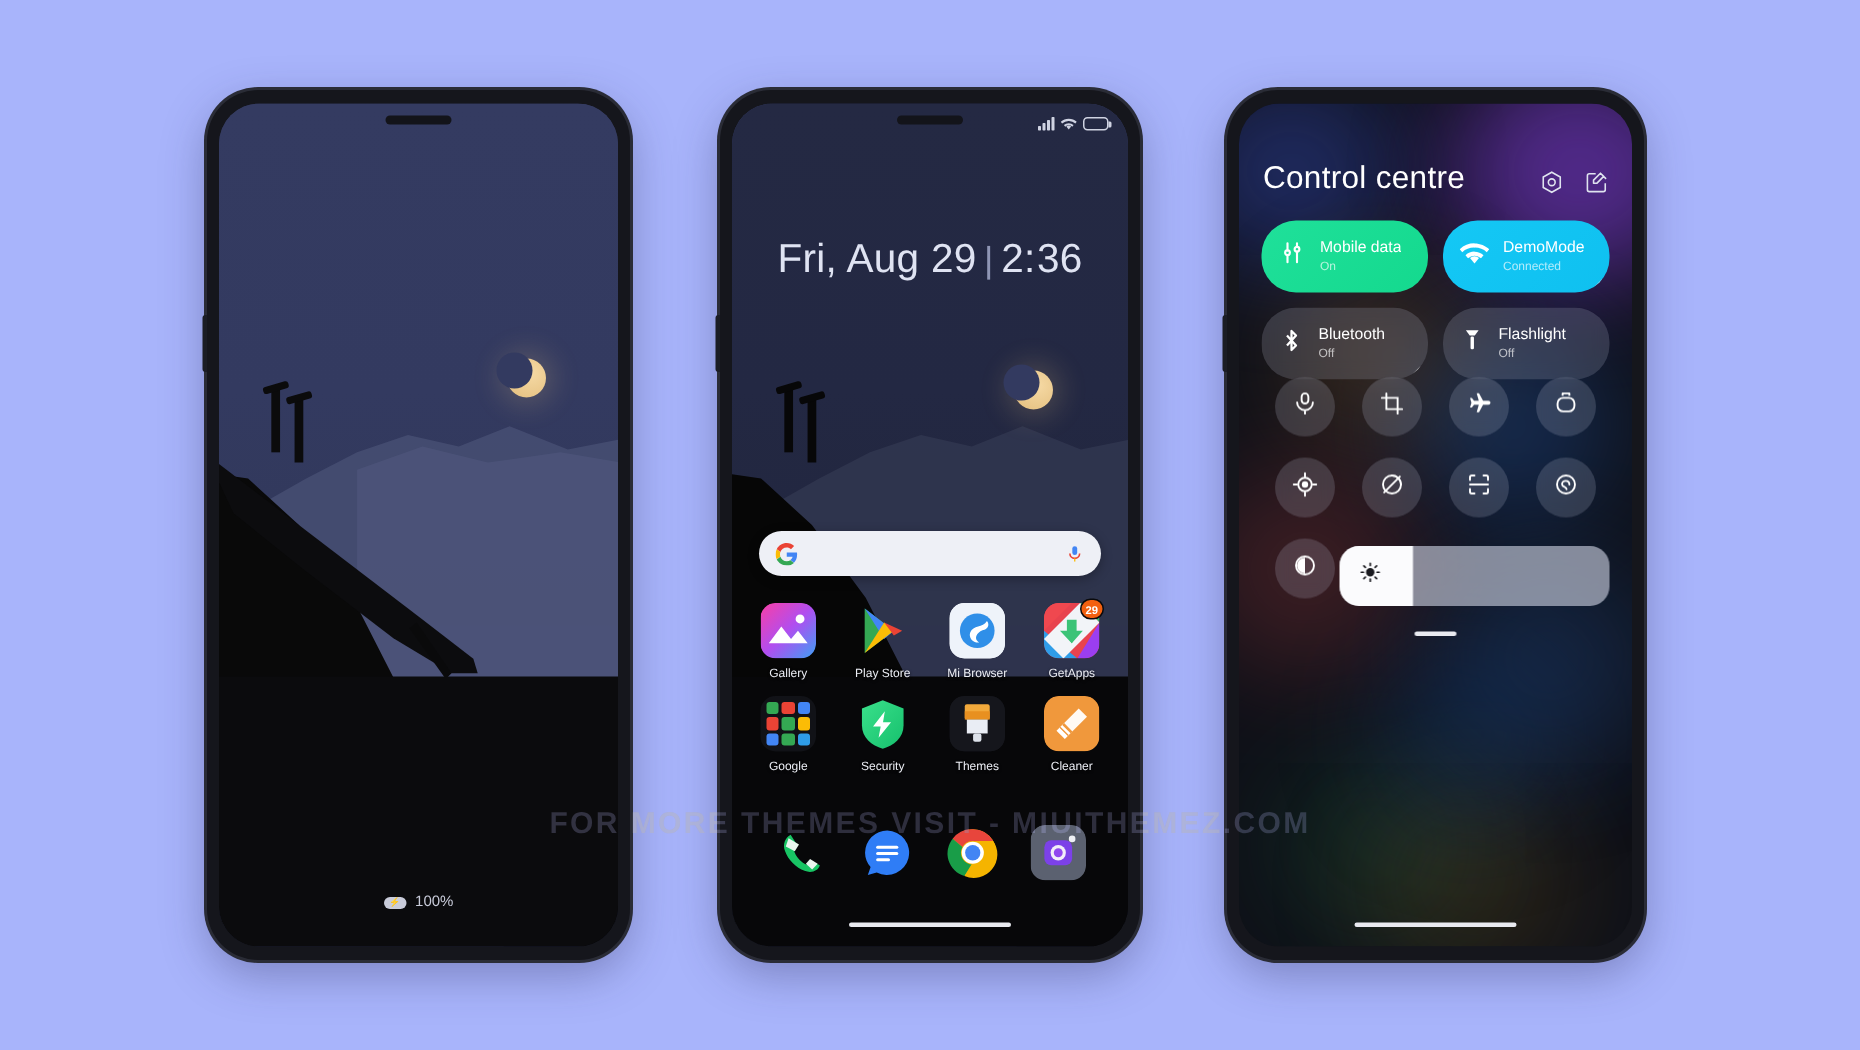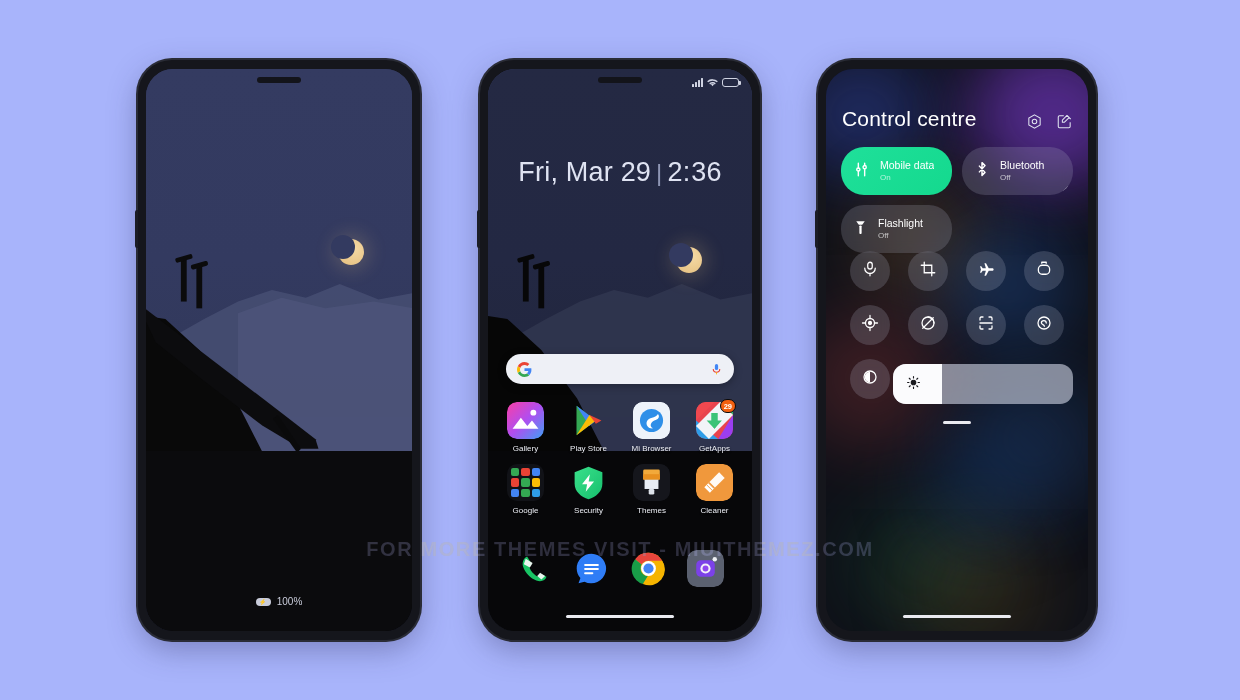--- a/index.html
+++ b/index.html
@@ -365,21 +365,21 @@
               <path d="M12 18.5l-3.6-4.4a5.6 5.6 0 017.2 0z" fill="#cfd3e2"></path>
               <path d="M12 2.5c4.6 0 8.8 1.8 11.8 4.7l-2 2.4A14 14 0 0012 5.9 14 14 0 002.2 9.6l-2-2.4A17 17 0 0112 2.5z" fill="#cfd3e2"></path>
               <path d="M12 9.1c2.8 0 5.4 1.1 7.2 2.9l-2 2.4A7.6 7.6 0 0012 12.3a7.6 7.6 0 00-5.2 2.1l-2-2.4A10.3 10.3 0 0112 9.1z" fill="#cfd3e2"></path>
             </svg>
         </span>
         <span class="batt-outline"></span>
       </span>
     </div>
 
     <div class="clockrow">
-      <span>Fri, Mar</span>&nbsp;<span>29</span><span class="sep">|</span><span>2</span><span class="colon">:</span><span>36</span>
+      <span>Fri, Aug</span>&nbsp;<span>29</span><span class="sep">|</span><span>2</span><span class="colon">:</span><span>36</span>
     </div>
 
     <div class="moon" style="right:50px; top:178px;"></div>
 
     <div class="searchbar">
       <span class="gicon">
         <svg viewBox="0 0 48 48" width="15" height="15">
           <path fill="#EA4335" d="M24 9.5c3.5 0 6.6 1.2 9 3.6l6.7-6.7C35.6 2.6 30.2 0 24 0 14.6 0 6.5 5.4 2.6 13.2l7.8 6.1C12.3 13.5 17.6 9.5 24 9.5z"></path>
           <path fill="#4285F4" d="M46.1 24.6c0-1.6-.1-3.1-.4-4.6H24v9.1h12.4c-.5 2.9-2.2 5.3-4.7 7l7.6 5.9c4.4-4.1 6.8-10.1 6.8-17.4z"></path>
           <path fill="#FBBC05" d="M10.4 28.7c-.5-1.5-.8-3-.8-4.7s.3-3.2.8-4.7l-7.8-6.1C1 16.5 0 20.1 0 24s1 7.5 2.6 10.8l7.8-6.1z"></path>
@@ -597,20 +597,34 @@
               <circle cx="8" cy="12" r="2"></circle>
               <circle cx="16" cy="9" r="2"></circle>
           </svg>
         </span>
         <span class="bt-txt">
           <div class="bt-title">Mobile data</div>
           <div class="bt-sub">On</div>
         </span>
       </div>
 
+      <div class="bigtile bt-on2">
+        <span>
+          <svg width="20" height="17" viewBox="0 0 24 20">
+              <path d="M12 18.5l-3.6-4.4a5.6 5.6 0 017.2 0z" fill="#fff"></path>
+              <path d="M12 2.5c4.6 0 8.8 1.8 11.8 4.7l-2 2.4A14 14 0 0012 5.9 14 14 0 002.2 9.6l-2-2.4A17 17 0 0112 2.5z" fill="#fff"></path>
+              <path d="M12 9.1c2.8 0 5.4 1.1 7.2 2.9l-2 2.4A7.6 7.6 0 0012 12.3a7.6 7.6 0 00-5.2 2.1l-2-2.4A10.3 10.3 0 0112 9.1z" fill="#fff"></path>
+            </svg>
+        </span>
+        <span class="bt-txt">
+          <div class="bt-title">DemoMode</div>
+          <div class="bt-sub">Connected</div>
+        </span>
+        <span class="bt-corner"></span>
+      </div>
 
       <div class="bigtile bt-off">
         <span>
           <svg width="18" height="20" viewBox="0 0 24 24" fill="none" stroke="#fff" stroke-width="2" stroke-linejoin="round">
             <path d="M8 7.5 16 16.5 12 20.5V3.5l4 4L8 16.5"></path>
           </svg>
         </span>
         <span class="bt-txt">
           <div class="bt-title">Bluetooth</div>
           <div class="bt-sub">Off</div>

